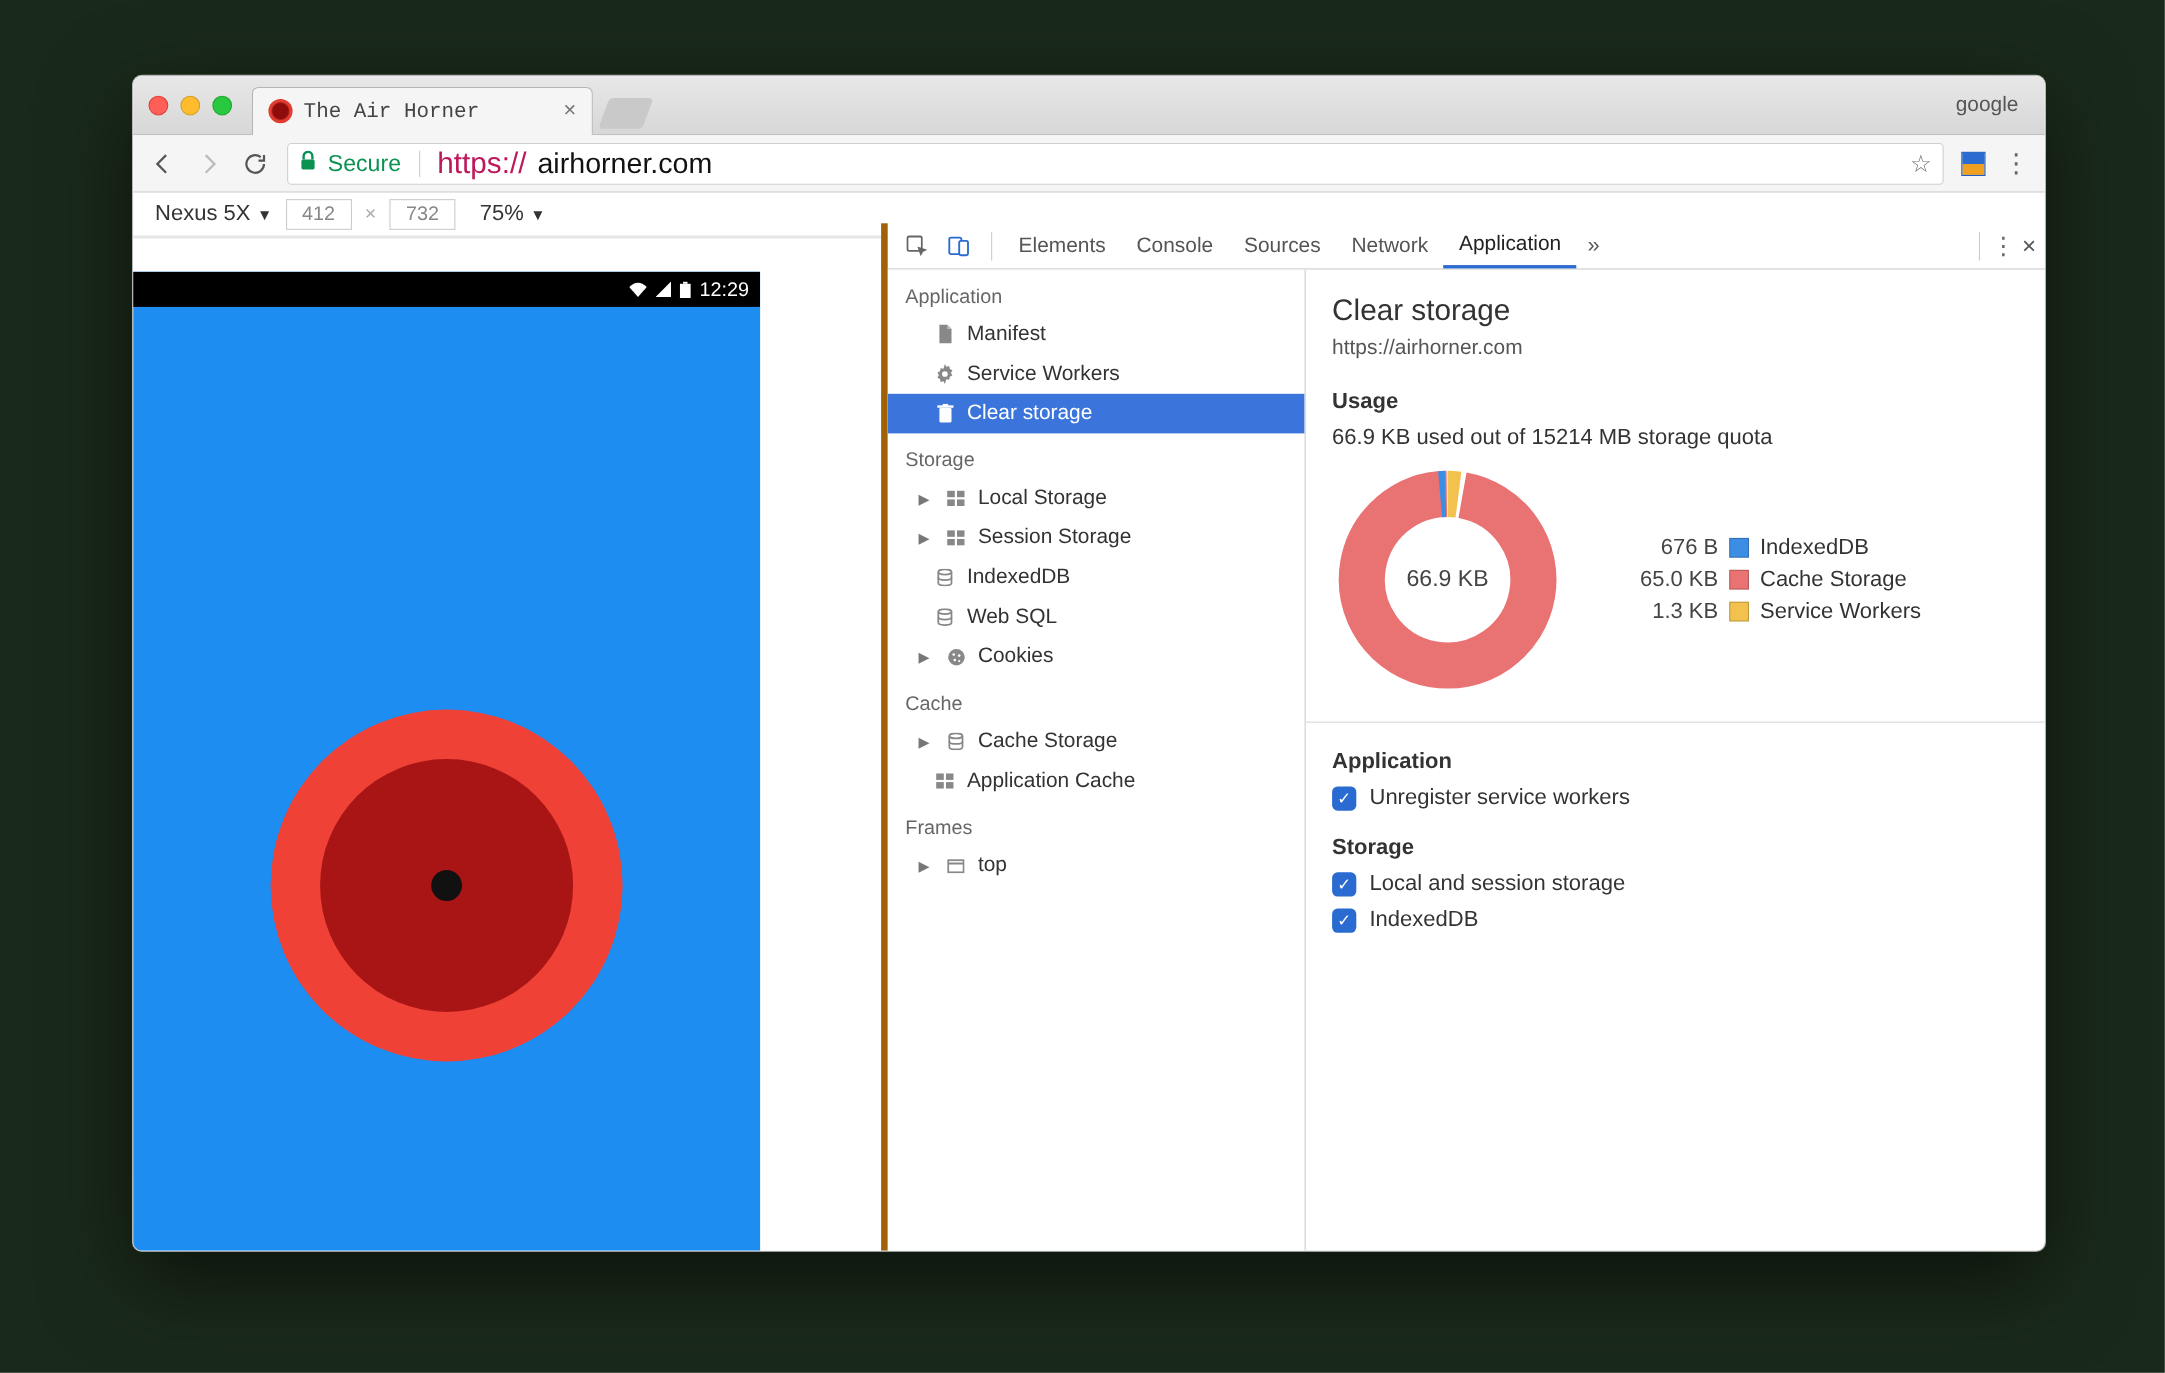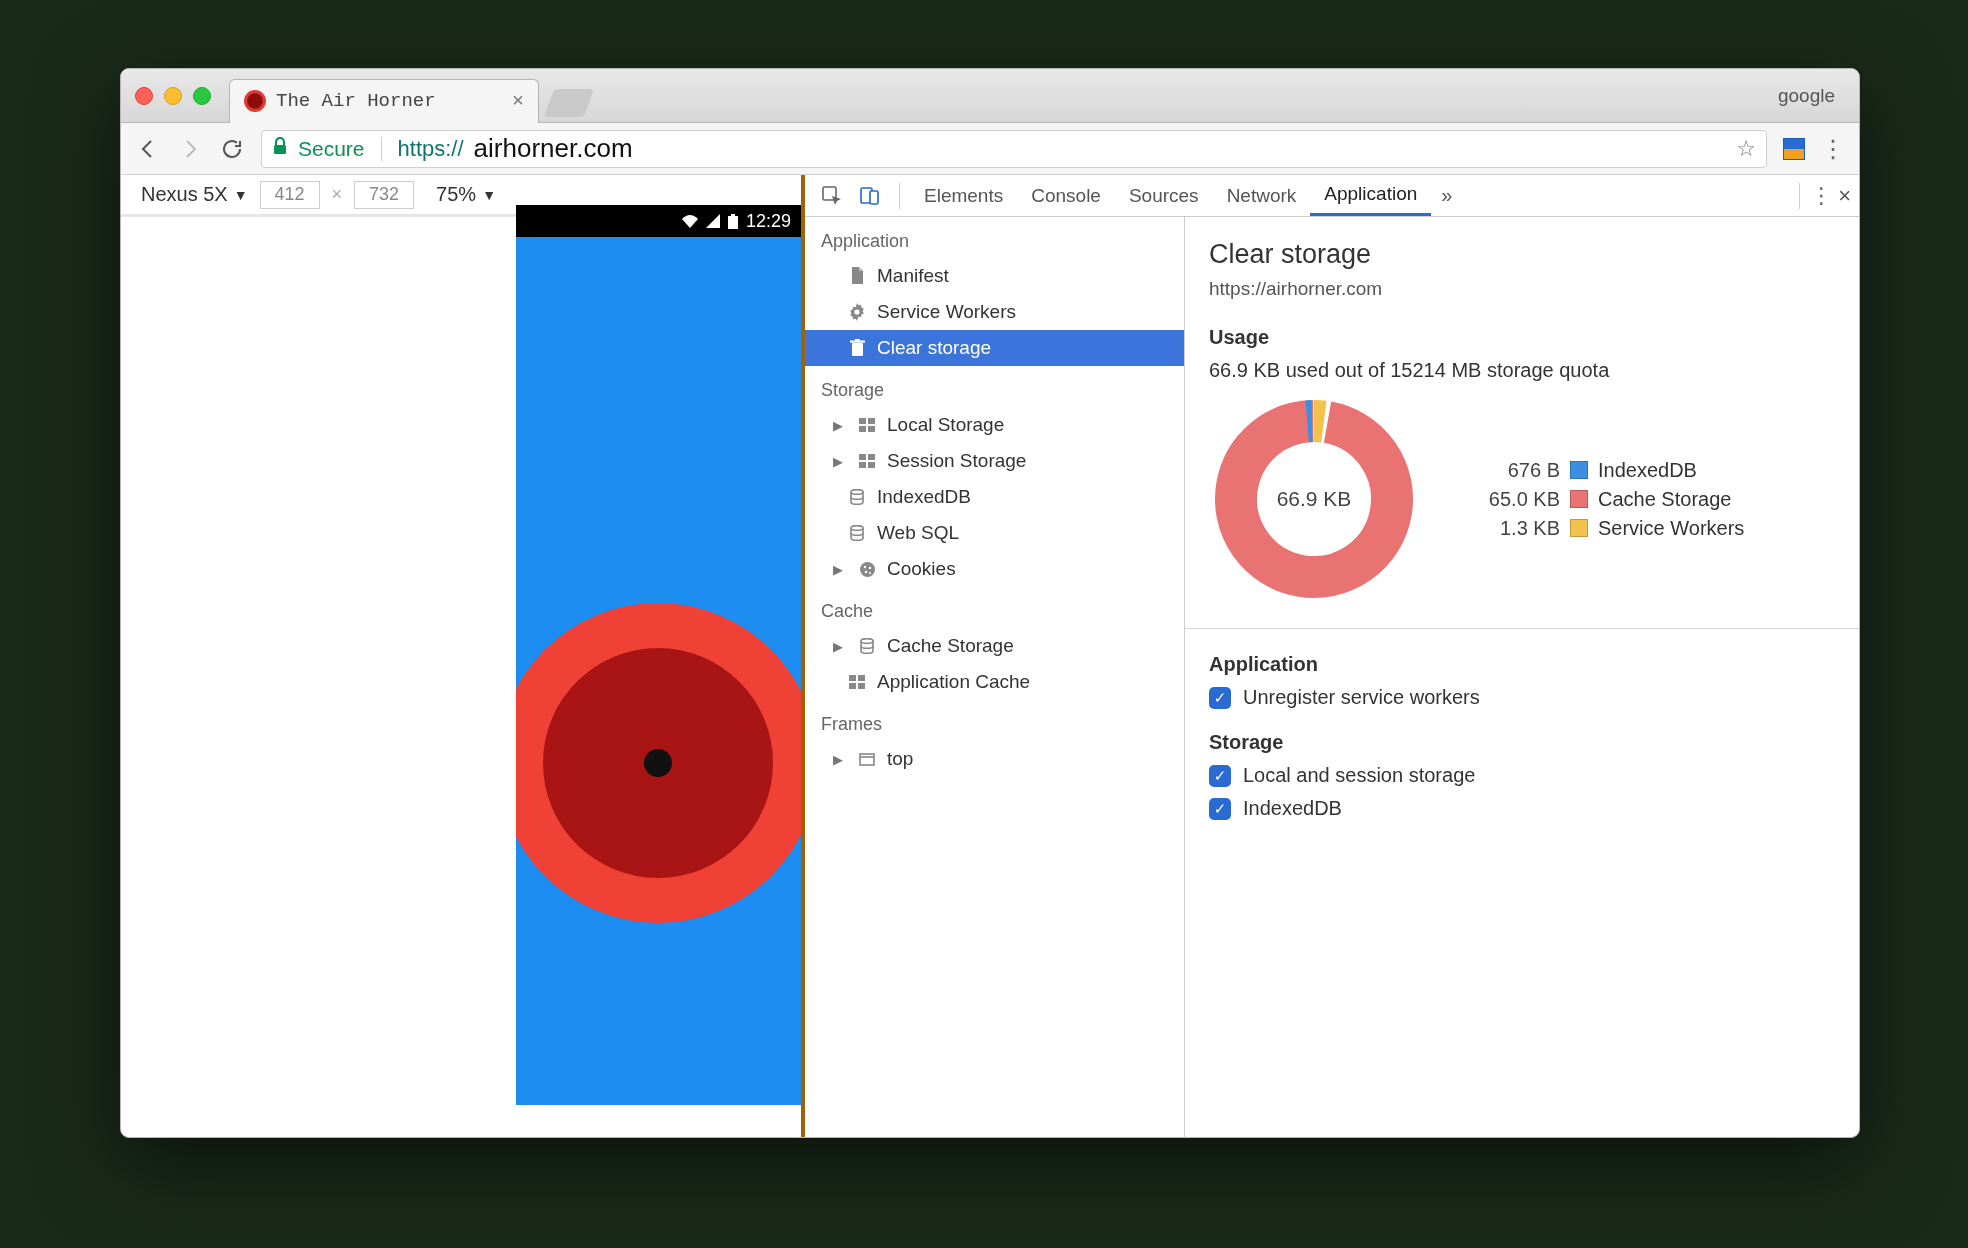--- a/index.html
+++ b/index.html
@@ -80,30 +80,30 @@
     border: 1px solid #cfcfcf;
     border-radius: 4px;
     display: flex;
     align-items: center;
     padding: 0 10px;
     gap: 10px;
   }
   .lock-icon { color: #0a9253; font-size: 18px;}
   .secure-text { color: #0a9253; font-size: 21px;}
   .url-sep { width: 1px; height: 24px; background: #ccc; margin: 0 6px;}
-  .url-proto { color: #0f766e; font-size: 22px;}
+  .url-proto { color: #be185d; font-size: 27px;}
   .url-host { color: #111; font-size: 26px;}
   .star-icon { color: #777; font-size: 22px; margin-left: auto;}
   .ext-icon { width: 22px; height: 22px; background: linear-gradient(#2a6bd1 50%,#f0a020 50%); border:1px solid #1a5cc0;}
   .kebab { font-size: 24px; color: #666;}
 
   
   .main { display: flex; height: calc(100% - 106px);}
-  .left-pane { width: 680px; display: flex; flex-direction: row; }
-  .devtools { flex: 1; display: flex; flex-direction: column; border-left: 4px solid #a16207;}
+  .left-pane { width: 680px; display: flex; flex-direction: column; }
+  .devtools { flex: 1; display: flex; flex-direction: column; border-left: 6px solid #a16207; margin-top: 28px;}
 
   
   .device-bar {
     height: 42px;
     display: flex;
     align-items: center;
     gap: 12px;
     padding: 0 20px;
     font-size: 20px;
     color: #333;

